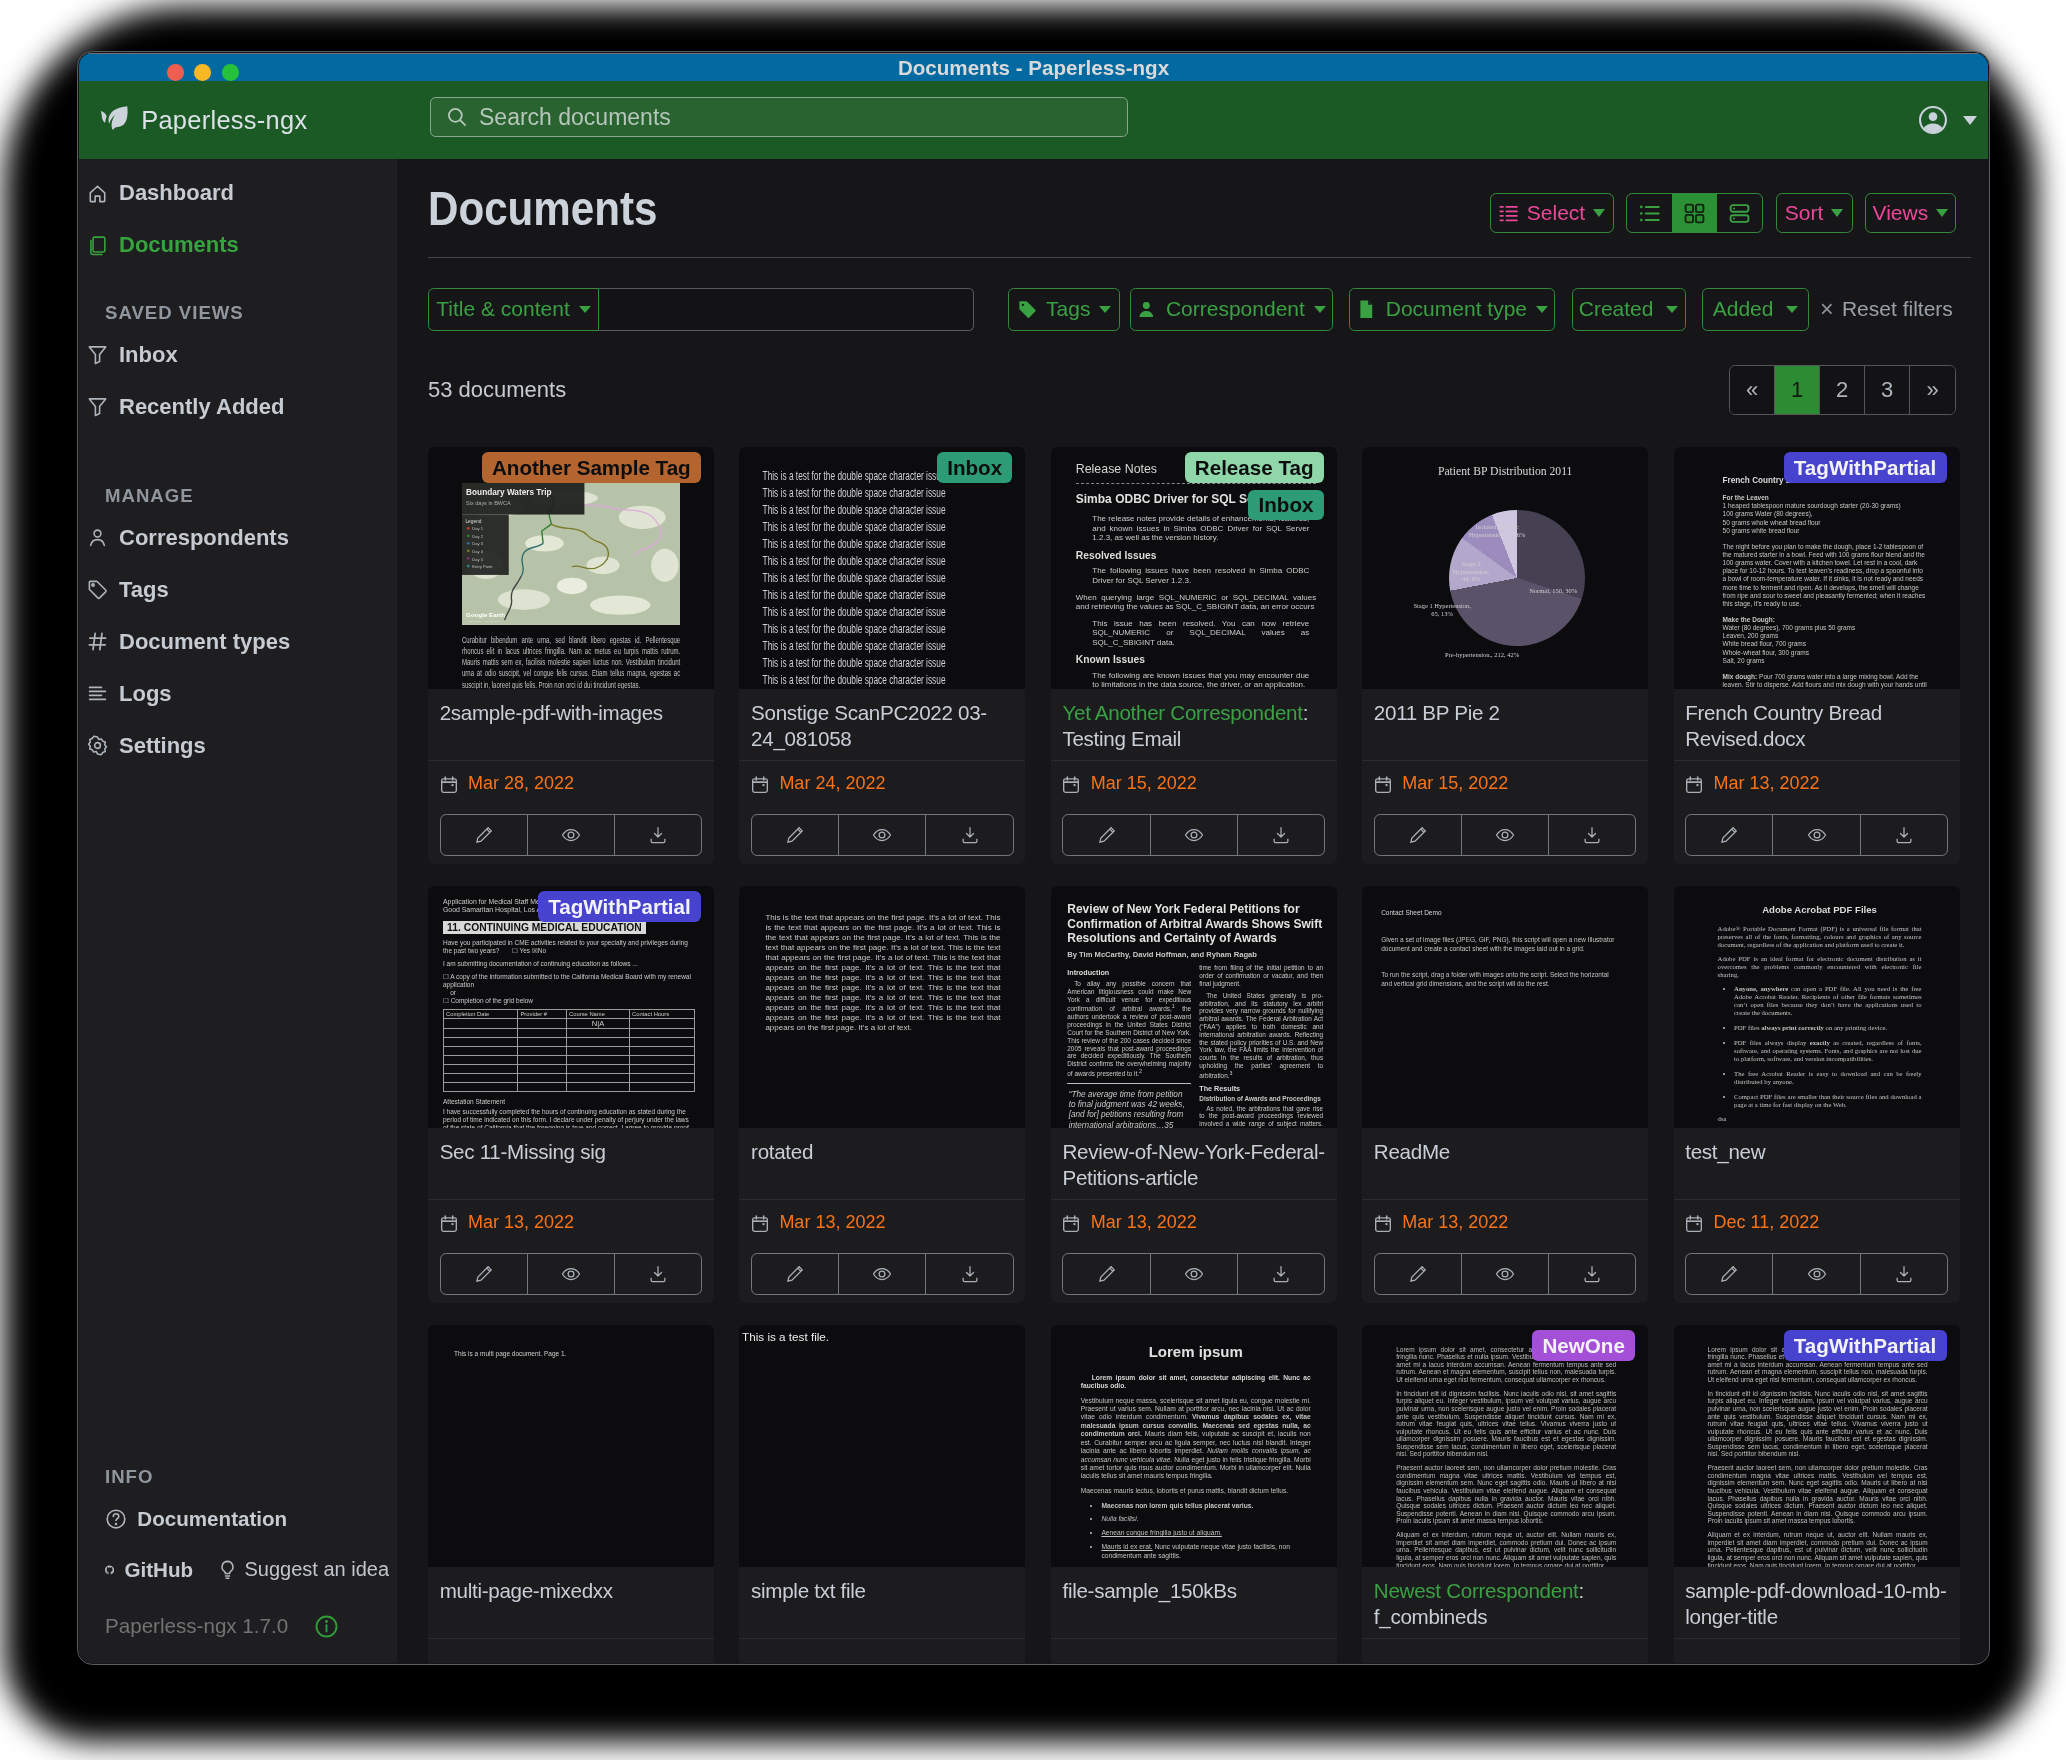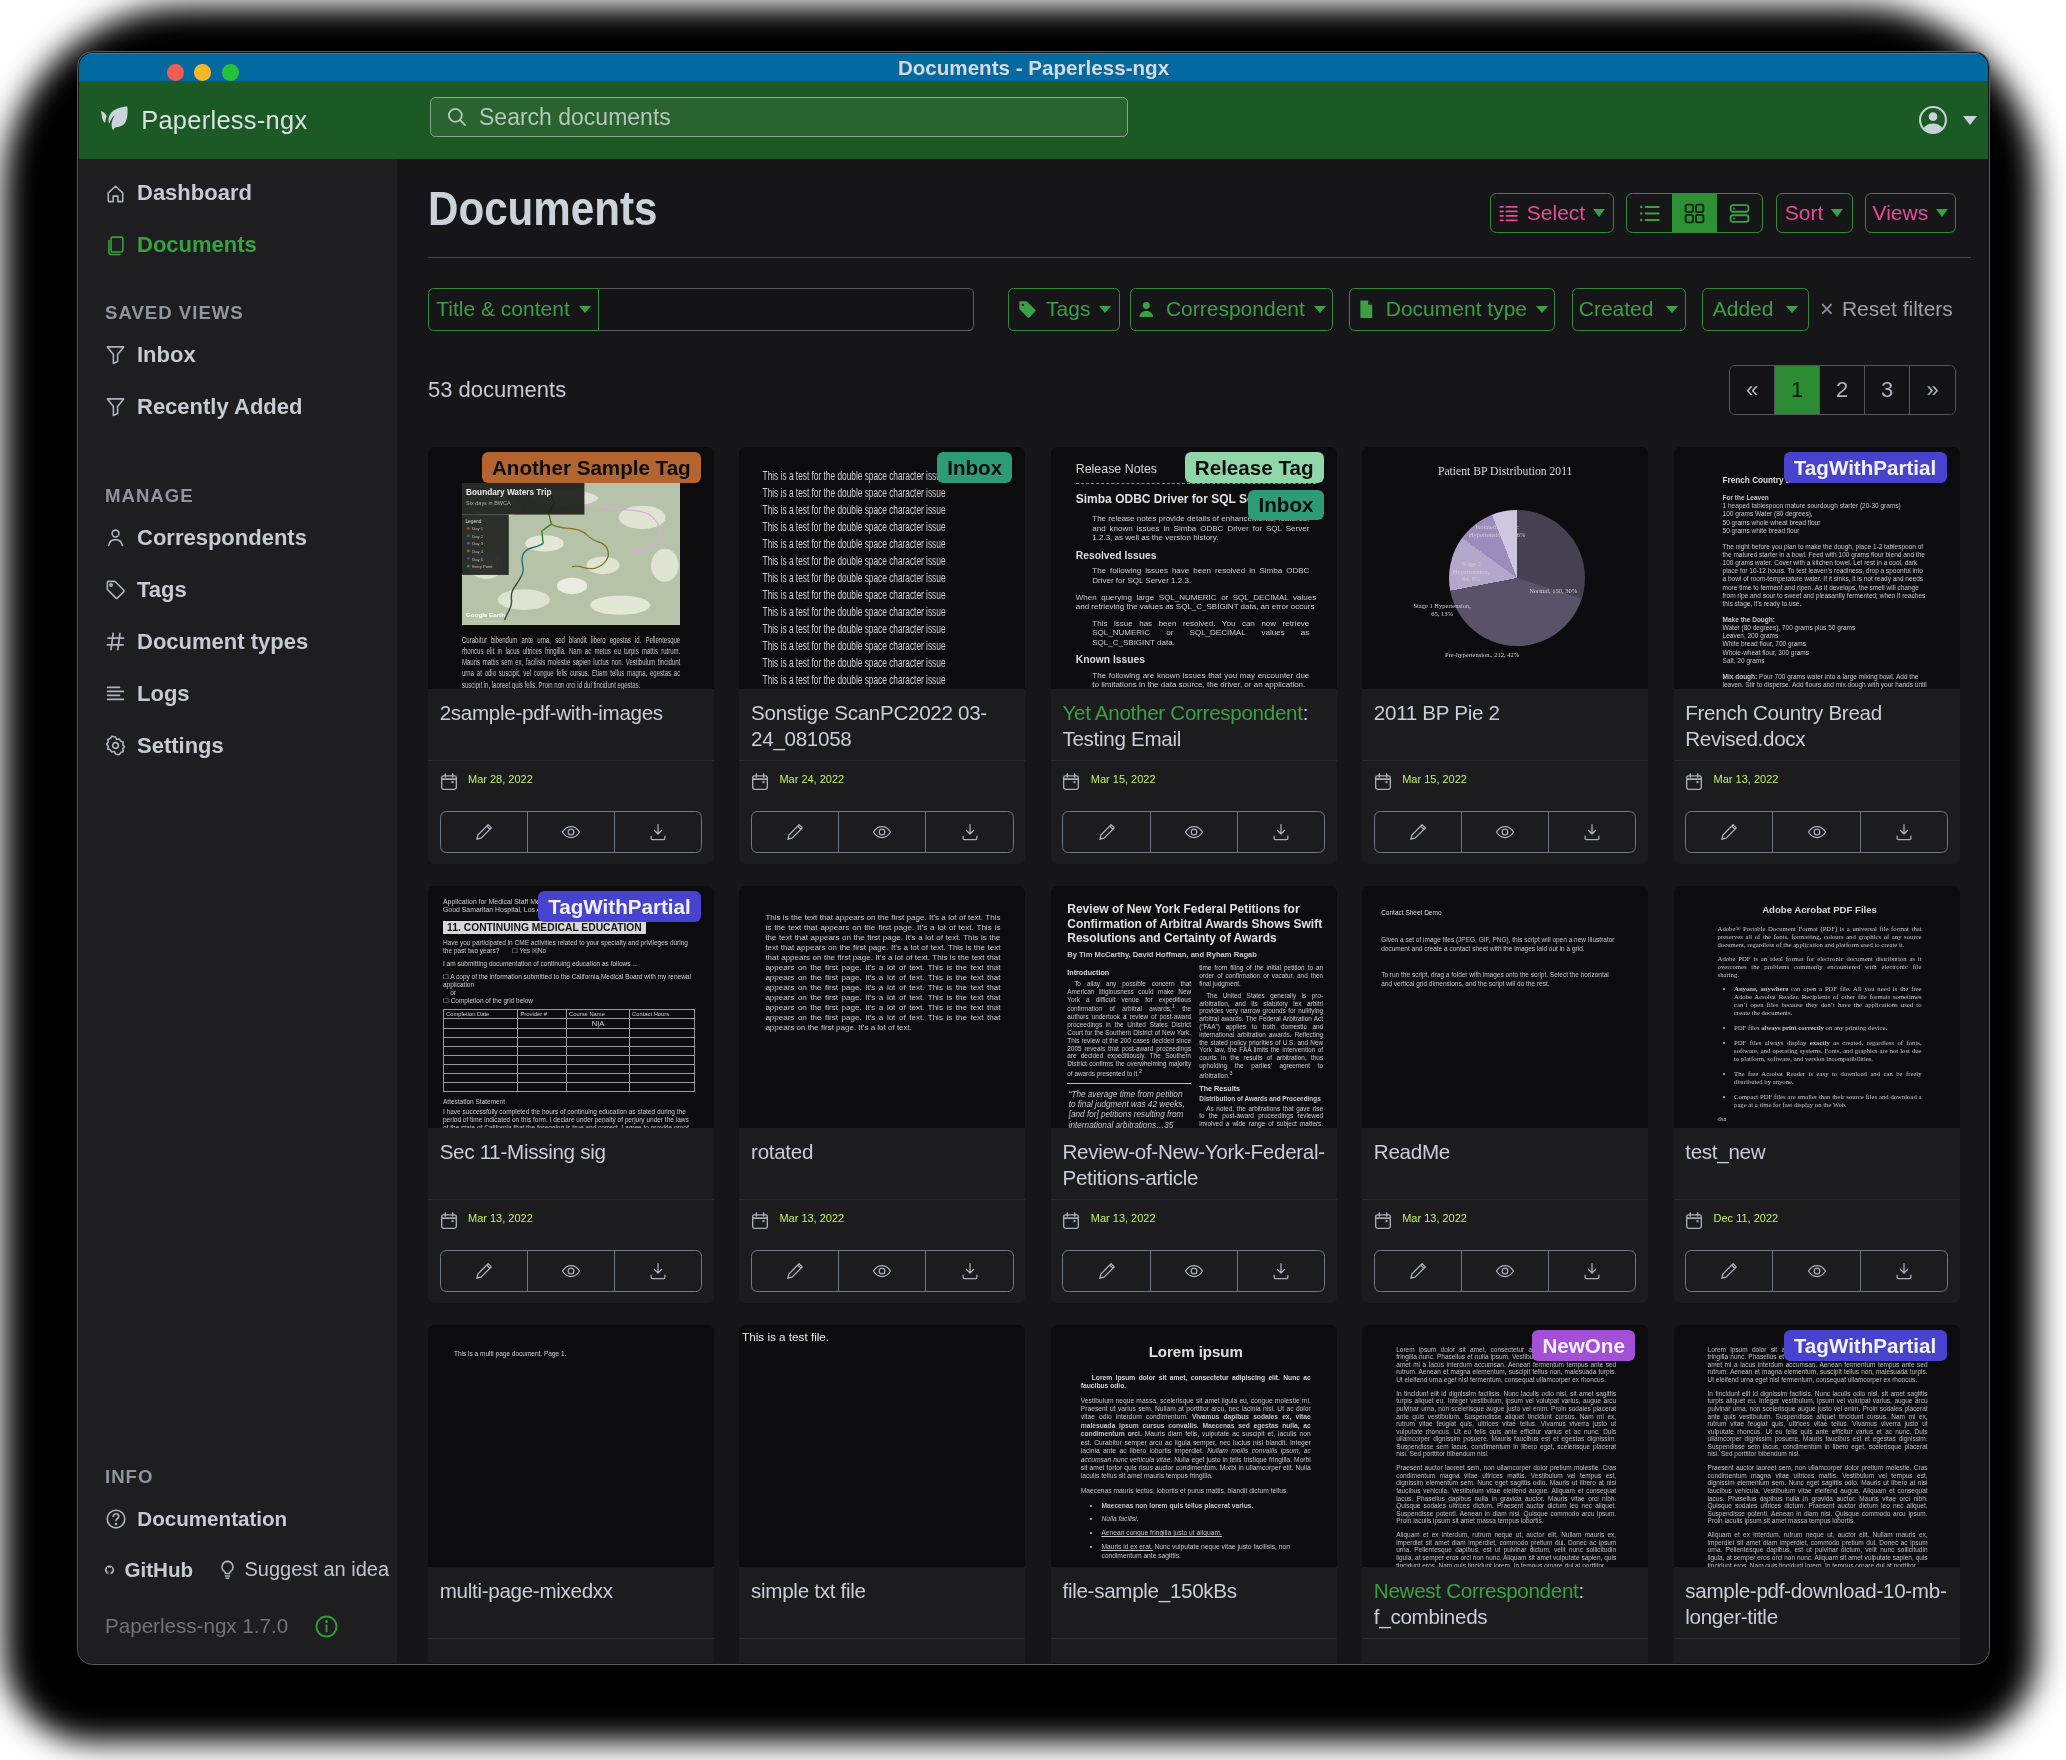--- a/index.html
+++ b/index.html
@@ -12,21 +12,21 @@
 .logo svg{width:32px;height:33px}
 .logo .lt{color:#dbe1e7;font-size:25.4px;margin-left:9.6px;letter-spacing:0.3px}
 .search{position:absolute;left:351px;top:16px;width:698px;height:40px;border:1.4px solid #8ba690;border-radius:5.5px;background:rgba(255,255,255,.06);display:flex;align-items:center;color:#b6c6ba;font-size:23px}
 .search svg{width:22px;height:22px;margin:0 11px 0 15px}
 .avatar{position:absolute;right:11px;top:24px;display:flex;align-items:center;color:#c9d1da}
 .avatar svg{width:30px;height:30px}
 .caret{width:0;height:0;border-left:7.6px solid transparent;border-right:7.6px solid transparent;border-top:9px solid #c9d1da;margin-left:15px}
 .app{flex:1;display:flex;min-height:0}
 .side{width:318px;background:#1e1e21;flex:0 0 auto;position:relative;padding-top:8.2px}
 .nav{list-style:none}
-.nav li{height:52px;display:flex;align-items:center;padding-left:26px;color:#c6cbd1;font-size:22px;font-weight:700;white-space:nowrap}
+.nav li{height:52px;display:flex;align-items:center;padding-left:8px;color:#c6cbd1;font-size:22px;font-weight:700;white-space:nowrap}
 .nav li svg{width:21px;height:21px;margin-right:11px;flex:0 0 auto;color:#aeb4ba}
 .nav li.act{color:#36a33e}
 .nav li.act svg{color:#36a33e}
 .shead{color:#90969d;font-size:18.6px;font-weight:700;letter-spacing:1px;padding-left:26px;margin-top:33px;margin-bottom:6.2px;line-height:18.6px}
 .sbot{position:absolute;left:0;right:8px;bottom:0;padding:0 0 20.6px 26px;overflow:hidden}
 .sbot .ihead{color:#90969d;font-size:18.6px;font-weight:700;letter-spacing:1px;margin-bottom:6.9px;line-height:18.6px}
 .srow{display:flex;align-items:center;color:#c6cbd1;font-size:20.6px;font-weight:700;height:51px;white-space:nowrap}
 .srow svg{width:22px;height:22px;margin-right:10.3px;color:#aeb4ba}
 .gitrow{display:flex;align-items:center}
 .suggest{display:flex;align-items:center;margin-left:23.4px;font-weight:400;color:#c0c5cb;white-space:nowrap;font-size:20px}
@@ -63,21 +63,21 @@
 .pcell.on{background:#2c8c33;color:#0e1c10}
 .grid{display:grid;grid-template-columns:repeat(5,286px);column-gap:25.4px;row-gap:22px;margin-top:32px}
 .card{width:286px;height:417px;background:#1c1c1f;border-radius:6.2px;position:relative;display:flex;flex-direction:column;overflow:hidden}
 .thumb{height:242px;background:#0c0c0e;overflow:hidden;position:relative;color:#c9c9c9;flex:0 0 auto}
 .tags{position:absolute;top:5.5px;right:13px;display:flex;flex-direction:column;align-items:flex-end;gap:6.9px}
 .tag{font-size:20.6px;font-weight:700;padding:2.7px 10.3px;border-radius:6.2px;white-space:nowrap;line-height:25px}
 .cbody{height:72px;padding:11px 11.7px 0 11.7px;border-bottom:1.4px solid #2c2c30;flex:0 0 auto}
 .ctitle{font-size:20.6px;line-height:26px;color:#c9ced6;letter-spacing:-0.3px}
 .corr{color:#3aa143}
 .cfoot{flex:1;padding:0 11.7px}
-.cdate{display:flex;align-items:flex-start;color:#bef264;font-size:11px;margin-top:12.4px}
+.cdate{display:flex;align-items:flex-end;color:#f97316;font-size:18px;margin-top:12.4px}
 .cdate .cal{width:18px;height:18px;margin-right:10.3px;color:#a9afb6}
 .bgroup{display:flex;margin-top:20px;height:42px;border:1.4px solid #70777e;border-radius:6.2px;overflow:hidden}
 .bcell{flex:1;display:flex;align-items:center;justify-content:center;color:#aab0b7;border-right:1.4px solid #70777e}
 .bcell:last-child{border-right:none}
 .bcell svg{width:20px;height:20px}
 
 .mapwrap{padding:36px 34px 0 34px}
 .mapbelow{margin-top:7.6px;font-size:8.6px;line-height:11.3px;color:#c4c4c4;text-align:justify;transform:scaleX(.7);transform-origin:0 0;width:143%}
 .mapbelow p{margin-bottom:8.2px}
 .rep{padding:21px 0 0 36px;font-size:12.7px;line-height:17px;color:#ced1d5;transform:scaleX(.655);transform-origin:0 0;width:153%}

